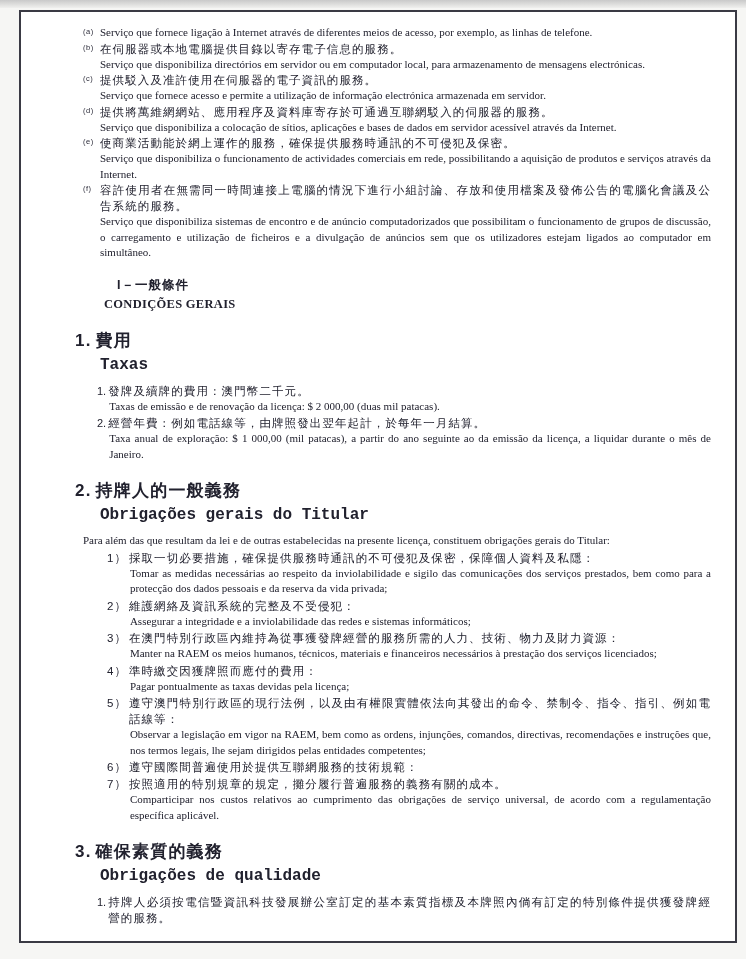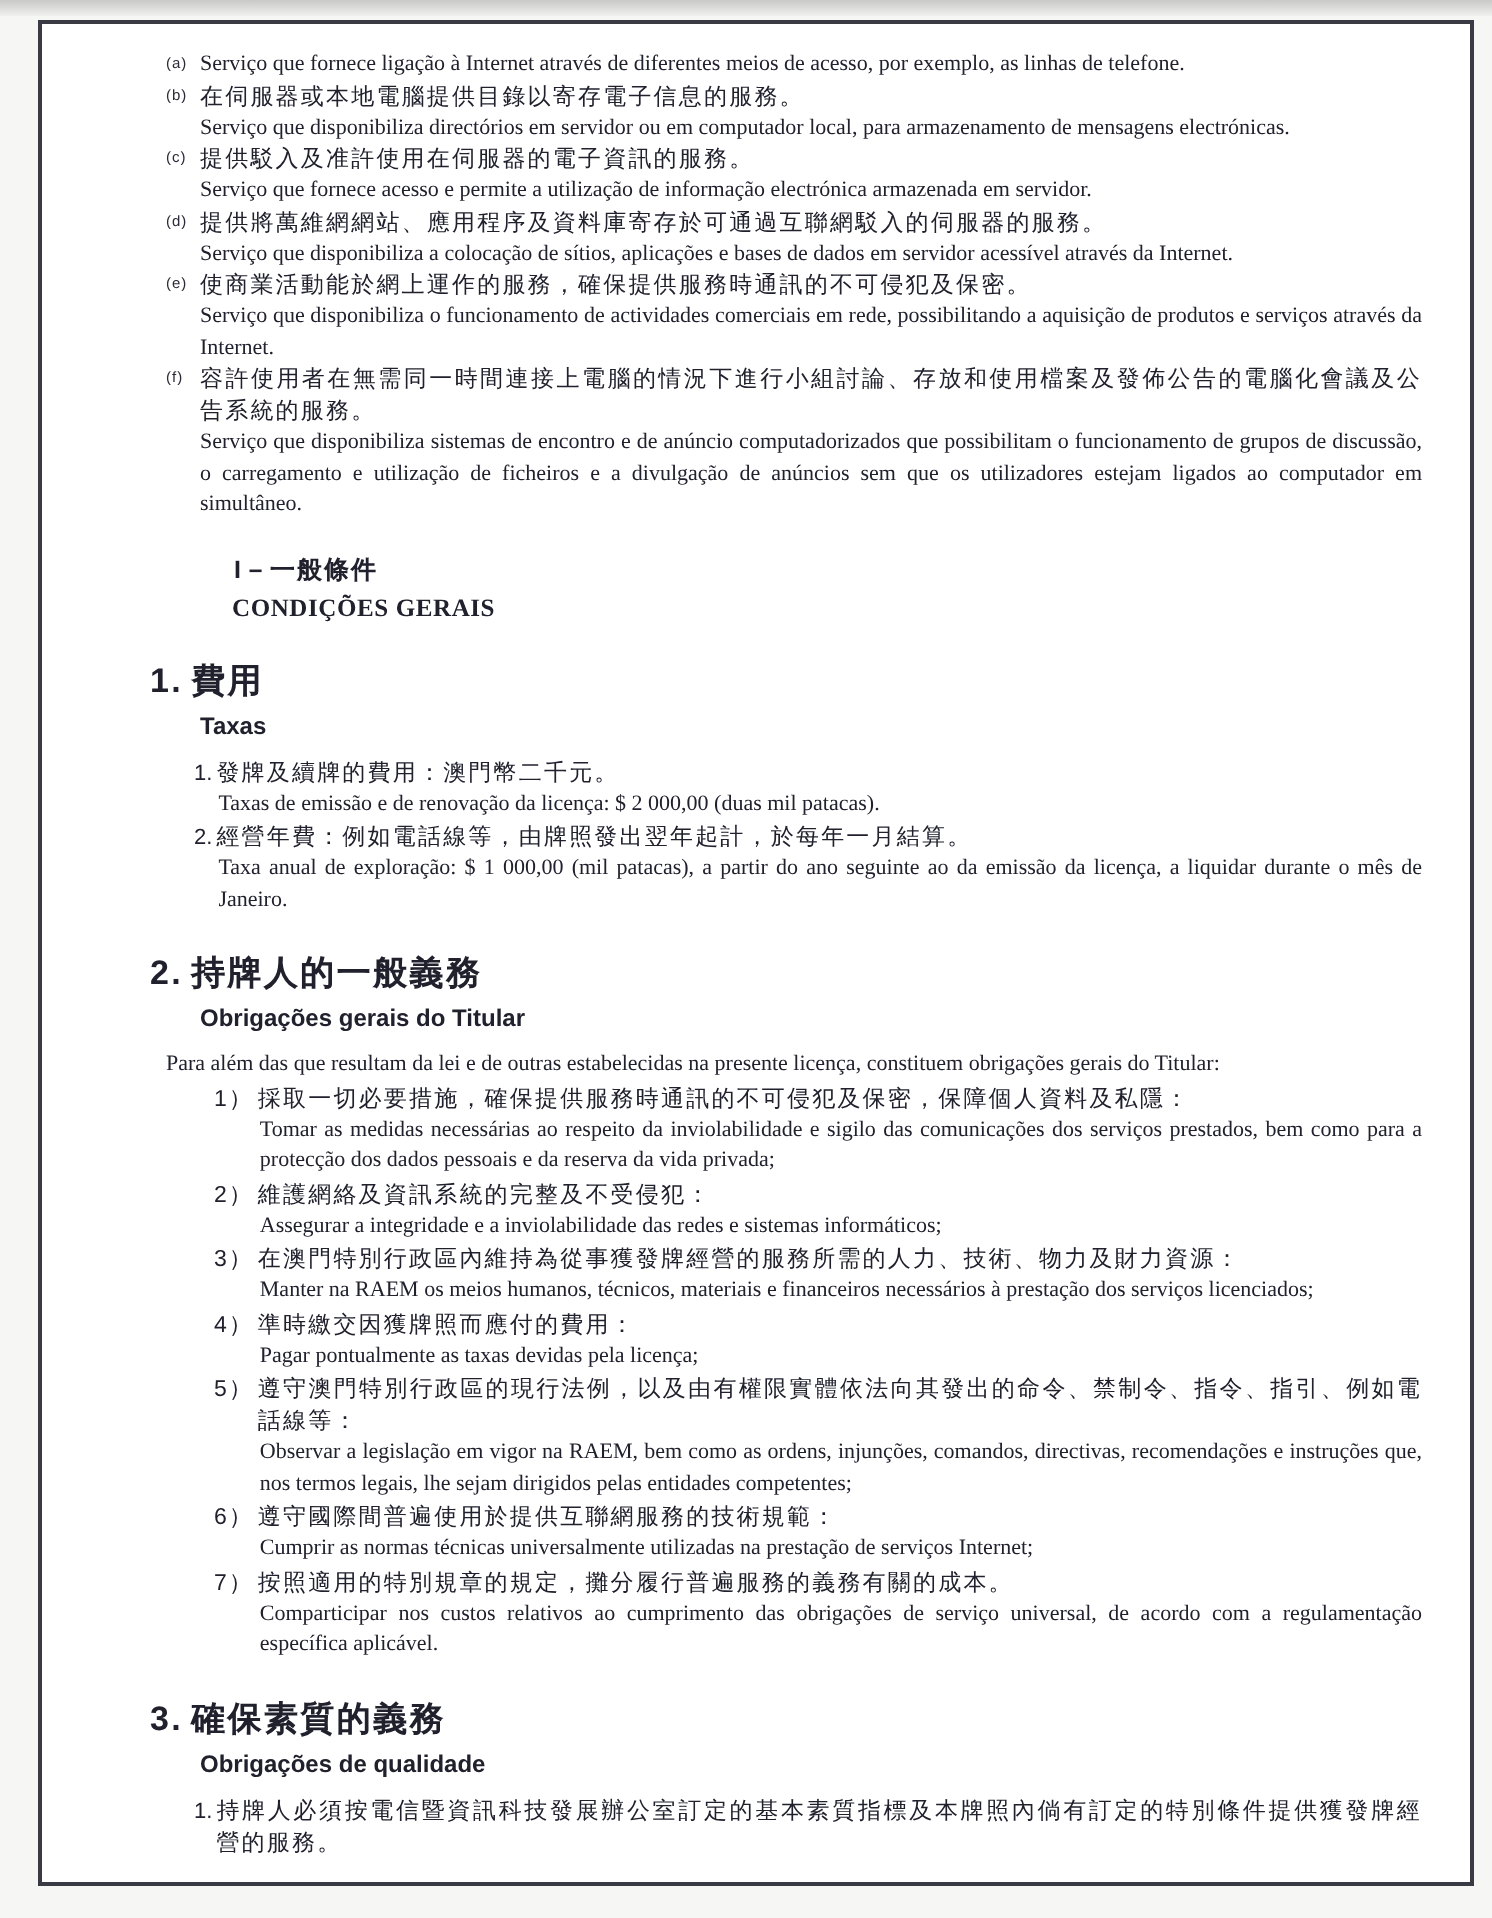--- a/index.html
+++ b/index.html
@@ -46,30 +46,30 @@
     font-size:11px;
     line-height:15.5px;
     text-align:justify;
   }
   
   .part-heading { margin:16px 0 14px -8px; }
   .part-zh { font-size:12.5px; font-weight:bold; letter-spacing:1px;padding-left:42px; }
   .part-pt {
     font-family:"Liberation Serif", serif;
     font-size:12.5px; font-weight:bold;
-    margin-left:41px; margin-top:3px;
+    margin-left:29px; margin-top:3px;
     letter-spacing:0.3px;
   }
   
   .section { margin-top:17px; }
   .sec-head-zh { font-size:17px; font-weight:bold; letter-spacing:1.2px; margin-left:-8px; }
   .sec-num { margin-right:4px; }
   .sec-head-pt {
-    font-family:Liberation Sans, sans-serif;
-    font-size:12px; font-weight:bold;
+    font-family:Liberation Mono, monospace;
+    font-size:16px; font-weight:bold;
     margin:4px 0 9px 17px;
   }
   .sec-intro { margin-left:0px; }
   .items-plain { margin-left:14px; }
   .items-paren { margin-left:24px; }
   .item { display:flex; margin-top:1px; }
   .item-num { flex:0 0 auto; font-size:11px; padding-right:2px; line-height:16px; }
   .items-paren .item-num { font-size:11.5px; letter-spacing:1px; }
   .item-body { flex:1; }
   .item-body .pt { margin-left:1px; }
@@ -194,21 +194,20 @@
         <span class="item-num">5）</span>
         <div class="item-body">
           <div class="zh">遵守澳門特別行政區的現行法例，以及由有權限實體依法向其發出的命令、禁制令、指令、指引、例如電話線等：</div>
           <div class="pt">Observar a legislação em vigor na RAEM, bem como as ordens, injunções, comandos, directivas, recomendações e instruções que, nos termos legais, lhe sejam dirigidos pelas entidades competentes;</div>
         </div>
       </div>
       <div class="item">
         <span class="item-num">6）</span>
         <div class="item-body">
           <div class="zh">遵守國際間普遍使用於提供互聯網服務的技術規範：</div>
-          <div class="pt">Cumprir as normas técnicas universalmente utilizadas na prestação de serviços Internet;</div>
         </div>
       </div>
       <div class="item">
         <span class="item-num">7）</span>
         <div class="item-body">
           <div class="zh">按照適用的特別規章的規定，攤分履行普遍服務的義務有關的成本。</div>
           <div class="pt">Comparticipar nos custos relativos ao cumprimento das obrigações de serviço universal, de acordo com a regulamentação específica aplicável.</div>
         </div>
       </div>
     </div>

